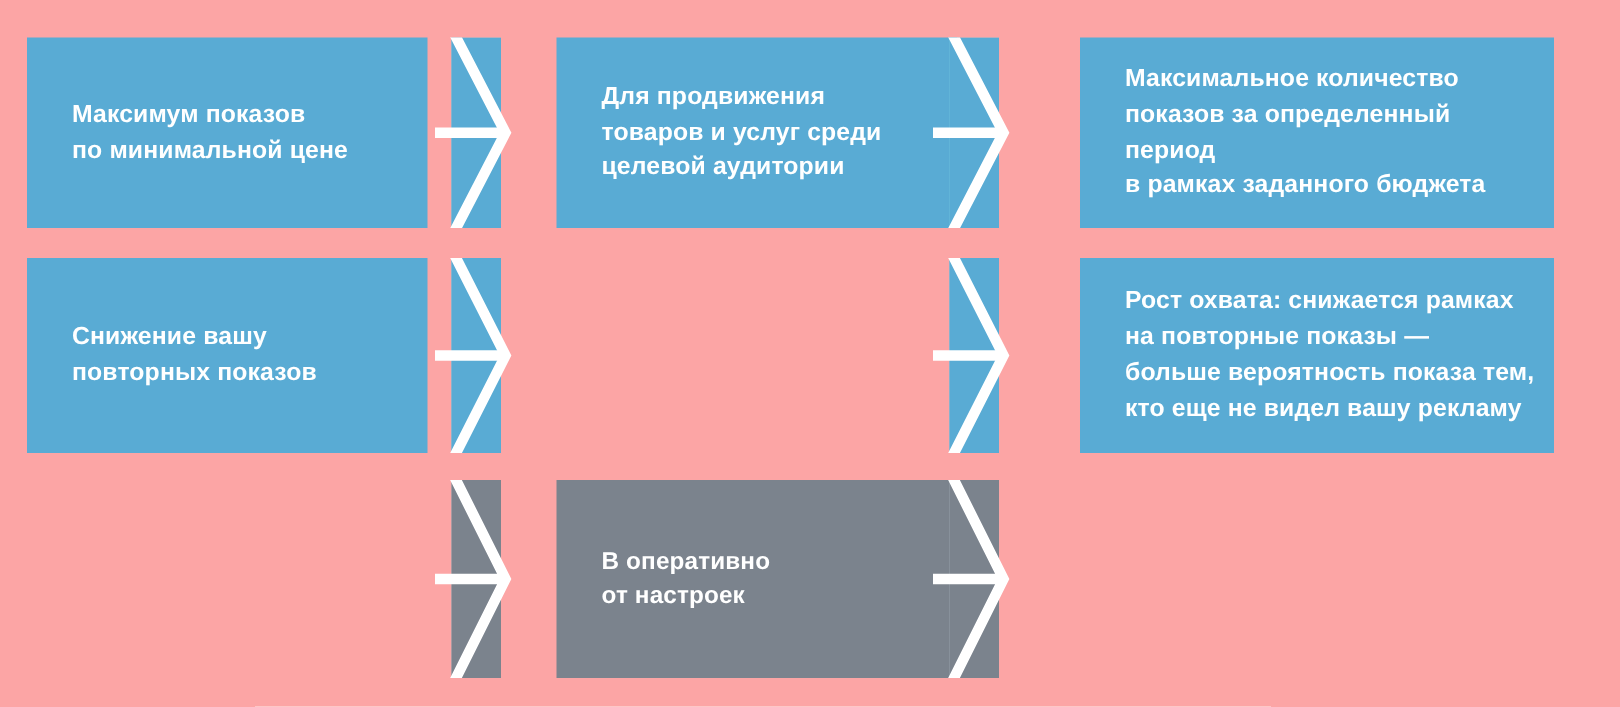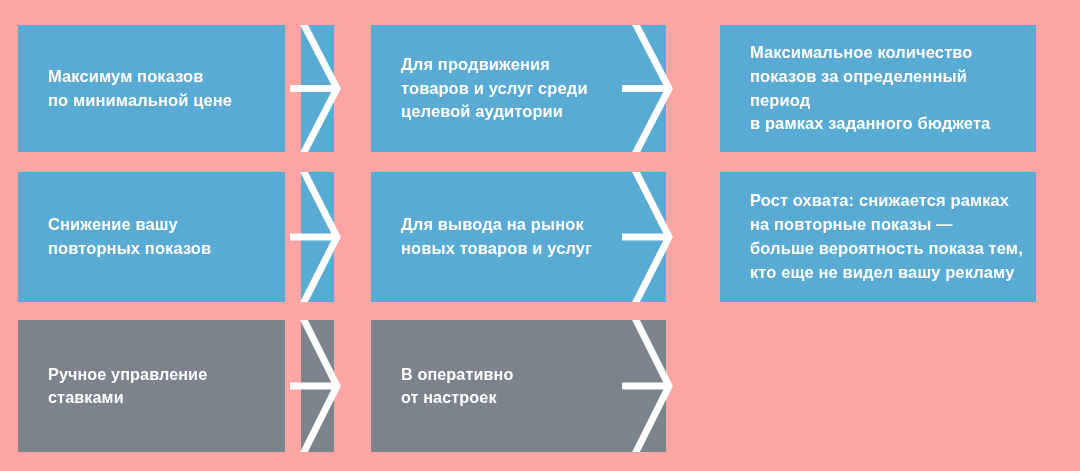--- a/index.html
+++ b/index.html
@@ -152,24 +152,20 @@
       <svg viewBox="0 0 65 130" preserveAspectRatio="none">
         <rect class="strip-bg" x="16" y="0" width="33" height="130"></rect>
         <polygon class="strip-side" points="16,0 16,130 49,65"></polygon>
         <polygon class="strip-side" points="49,0 16,0 49,65"></polygon>
         <polygon class="strip-side" points="49,130 16,130 49,65"></polygon>
         <path class="arrow-stroke" d="M 16,-6 L 52,65 L 16,136"></path>
         <path class="arrow-stem" d="M 5,65 L 49,65"></path>
       </svg>
     </div>
 
-    <div class="cell cell-2">
-      <div class="cell-text">Для вывода на рынок
-новых товаров и услуг</div>
-    </div>
 
     <div class="connector conn-b">
       <svg viewBox="0 0 65 130" preserveAspectRatio="none">
         <rect class="strip-bg" x="16" y="0" width="33" height="130"></rect>
         <polygon class="strip-side" points="16,0 16,130 49,65"></polygon>
         <polygon class="strip-side" points="49,0 16,0 49,65"></polygon>
         <polygon class="strip-side" points="49,130 16,130 49,65"></polygon>
         <path class="arrow-stroke" d="M 16,-6 L 52,65 L 16,136"></path>
         <path class="arrow-stem" d="M 5,65 L 49,65"></path>
       </svg>
@@ -178,24 +174,20 @@
     <div class="cell cell-3">
       <div class="cell-text">Рост охвата: снижается рамках
 на повторные показы —
 больше вероятность показа тем,
 кто еще не видел вашу рекламу</div>
     </div>
   </div>
 
   <div class="row row-gray" style="top:320px; height:132px;">
 
-    <div class="cell cell-1">
-      <div class="cell-text">Ручное управление
-ставками</div>
-    </div>
 
     <div class="connector conn-a">
       <svg viewBox="0 0 65 132" preserveAspectRatio="none">
         <rect class="strip-bg" x="16" y="0" width="33" height="132"></rect>
         <polygon class="strip-side" points="16,0 16,132 49,66"></polygon>
         <polygon class="strip-side" points="49,0 16,0 49,66"></polygon>
         <polygon class="strip-side" points="49,132 16,132 49,66"></polygon>
         <path class="arrow-stroke" d="M 16,-6 L 52,66 L 16,138"></path>
         <path class="arrow-stem" d="M 5,66 L 49,66"></path>
       </svg>

